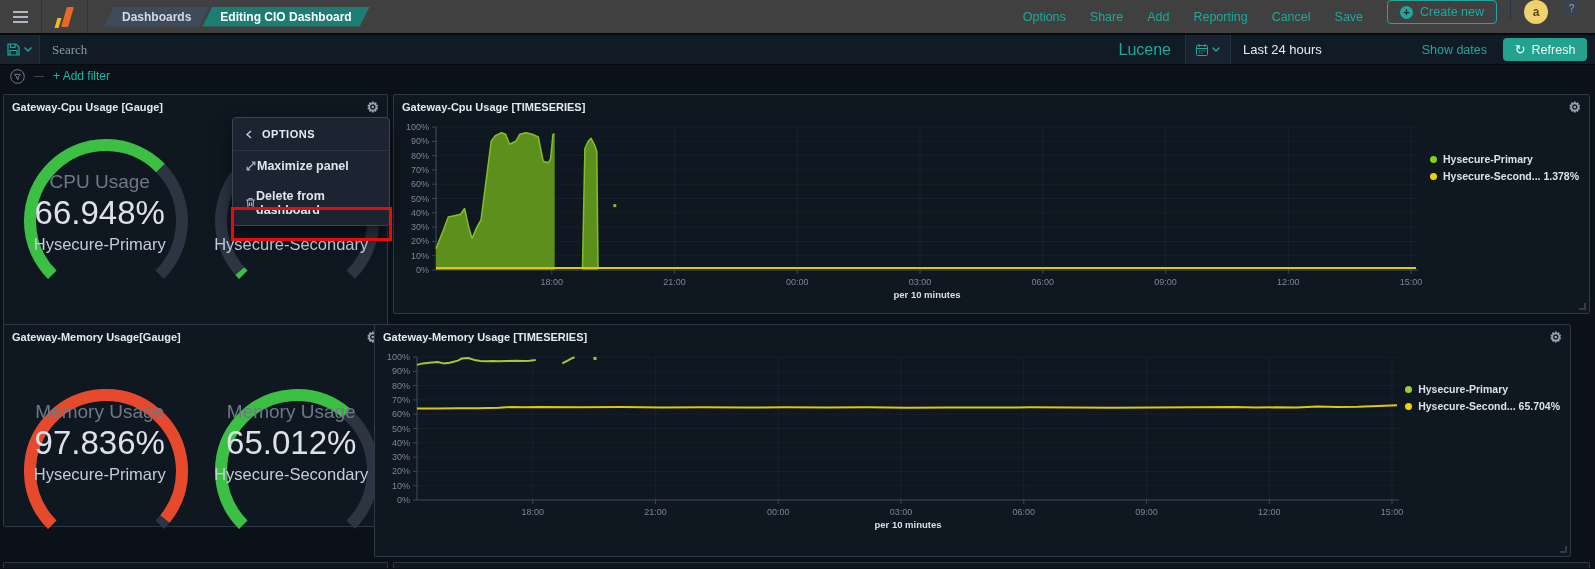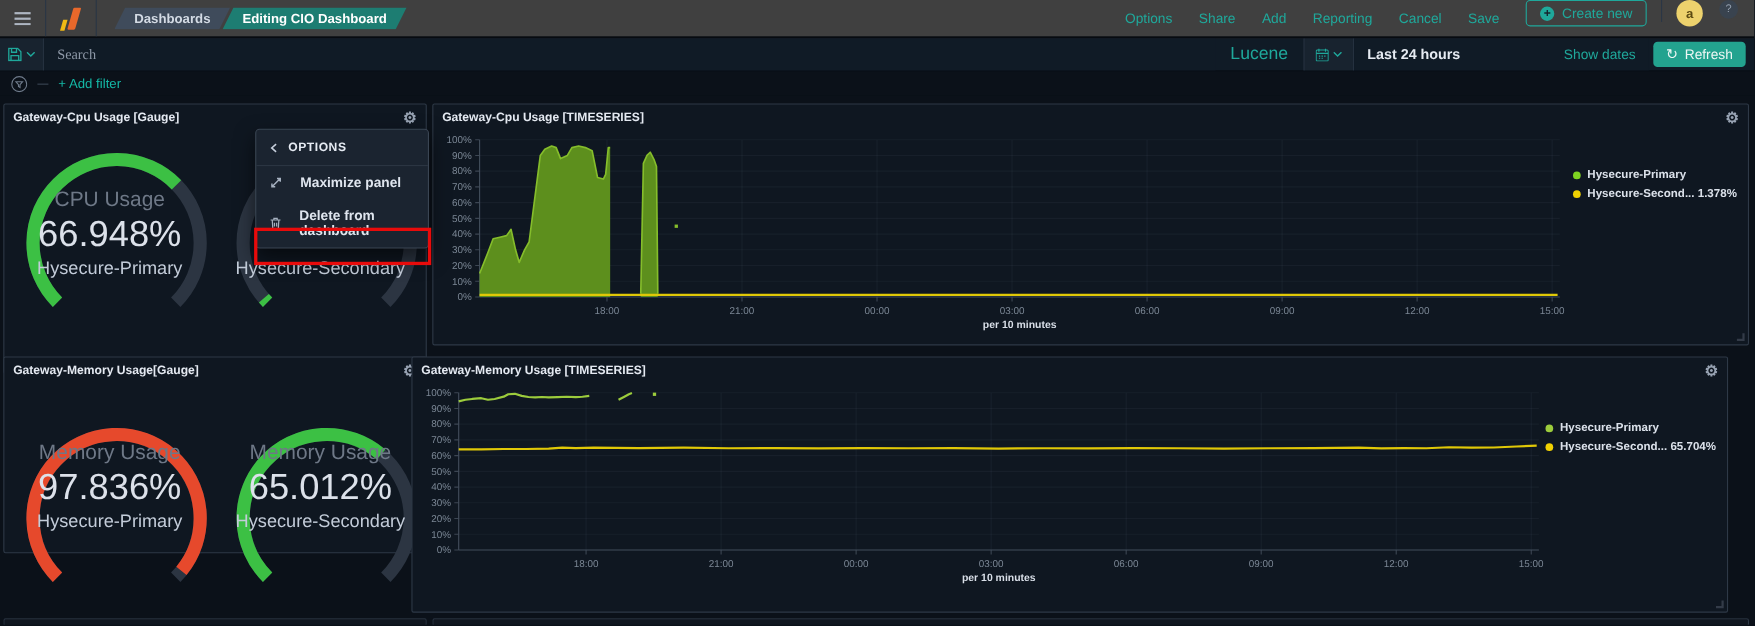--- a/index.html
+++ b/index.html
@@ -22,21 +22,21 @@
 .avatar{width:24px;height:24px;border-radius:50%;background:#edd26d;color:#5b4a12;font-size:12px;font-weight:bold;display:flex;align-items:center;justify-content:center;cursor:pointer}
 .help{width:17px;height:17px;border-radius:50%;background:#39434f;color:#97a2b1;font-size:10px;display:flex;align-items:center;justify-content:center;margin:0 15px;cursor:pointer}
 
 .searchrow{height:30px;display:flex;align-items:stretch;background:#101b26;border-bottom:1px solid #060a0f}
 .sq-btn{width:40px;background:#18232f;border-right:1px solid #25313f;display:flex;align-items:center;justify-content:center;gap:4px;cursor:pointer}
 .search-input{flex:1;background:#101b26;border:none;outline:none;color:#a16207;font-size:13px;padding:0 12px;font-family:Liberation Serif, serif}
 .search-input::placeholder{color:#8d98a7}
 .lucene{display:flex;align-items:center;padding:0 14px;color:#1fa89b;font-size:16px;cursor:pointer}
 .date-btn{width:46px;background:#18232f;border-left:1px solid #25313f;border-right:1px solid #25313f;display:flex;align-items:center;justify-content:center;gap:4px;cursor:pointer}
 .time-section{width:268px;display:flex;align-items:center;padding:0 12px;background:#101b26}
-.time-range{color:#e6ebf2;font-size:13px;font-weight:bold;cursor:pointer}
+.time-range{color:#e6ebf2;font-size:13px;font-weight:normal;cursor:pointer}
 .show-dates{margin-left:auto;color:#1fa89b;font-size:12.5px;cursor:pointer}
 .refresh-btn{width:84px;margin:3px 8px 3px 4px;background:#23a38f;border:none;border-radius:4px;color:#eef7f5;font-size:12.5px;display:flex;align-items:center;justify-content:center;gap:6px;font-family:inherit;cursor:pointer}
 
 .filterrow{height:22px;display:flex;align-items:center;padding-left:10px;background:#0b1119}
 .fdash{width:10px;height:1px;background:#3a4553;margin:0 9px}
 .addfilter{color:#14b8a6;font-size:12px;cursor:pointer}
 
 .dashboard{position:relative;height:481px;background:#0b1119}
 .panel{position:absolute;background:#0f1721;border:1px solid #2e3947;border-radius:2px}
 .ptitle{display:flex;justify-content:space-between;align-items:center;padding:5px 8px 3px;font-size:11px;font-weight:bold;color:#e4e9f1}
@@ -53,21 +53,21 @@
 .pad1 .gauge{padding-top:14px}
 .pad3 .gauge{padding-top:34px}
 
 svg text{font-family:"Liberation Sans",sans-serif}
 .legend{position:absolute;right:10px;top:36px}
 .legend-item{display:flex;align-items:center;gap:6px;font-size:10.5px;font-weight:bold;color:#dbe1ea;margin-bottom:5px;white-space:nowrap;cursor:pointer}
 .ldot{width:7px;height:7px;border-radius:50%}
 
 .ctxmenu{position:absolute;left:232px;top:30px;width:158px;background:#1b2430;border:1px solid #3a4553;border-radius:4px;box-shadow:0 8px 18px rgba(0,0,0,.55);z-index:5}
 .mhead{display:flex;align-items:center;gap:9px;padding:10px 12px;border-bottom:1px solid #2b3542;color:#e6ebf3;font-size:11px;font-weight:bold;letter-spacing:.5px;cursor:pointer}
-.menu-item{display:flex;align-items:center;gap:16px;padding:8px 12px;color:#dfe5ee;font-size:12.5px;font-weight:bold;cursor:pointer}
+.menu-item{display:flex;align-items:center;gap:0;padding:8px 12px;color:#dfe5ee;font-size:12.5px;font-weight:bold;cursor:pointer}
 .mi{display:flex;align-items:center}
 .annot{position:absolute;left:-2px;right:-3px;top:89px;height:34px;border:3px solid #e80b0b;z-index:6;pointer-events:none}
 
 .sliver{position:absolute;height:6px;background:#10161f;border:1px solid #2e3947;border-bottom:none;border-radius:2px 2px 0 0}
 </style>
 </head>
 <body>
 
 <div class="topnav">
   <div class="navbtn">
@@ -258,21 +258,21 @@
           </div>
           <div class="legend-item">
             <span class="ldot" style="background:#f0d102"></span>
             <span>Hysecure-Second... 1.378%</span>
           </div>
         </div>
     </div>
     <div class="rhandle"></div>
   </div>
 
-  <div class="panel" style="left:3px;top:237px;width:385px;height:179px">
+  <div class="panel" style="left:3px;top:237px;width:385px;height:203px">
     <div class="ptitle">
       <span>Gateway-Memory Usage[Gauge]</span>
       <span class="gear">⚙</span>
     </div>
     <div class="pbody gaugerow pad3">
       <div class="gauge">
         <svg width="180" height="172">
             <path d="M 36.259884629822395 143.74011537017762 A 76 76 0 1 1 143.74011537017768 143.74011537017753" stroke="#2c3542" stroke-width="12" fill="none" stroke-linecap="butt"></path>
             <path d="M 36.259884629822395 143.74011537017762 A 76 76 0 1 1 148.93164631770827 137.99021840213422" stroke="#e6492c" stroke-width="12" fill="none" stroke-linecap="butt"></path>
           </svg>

